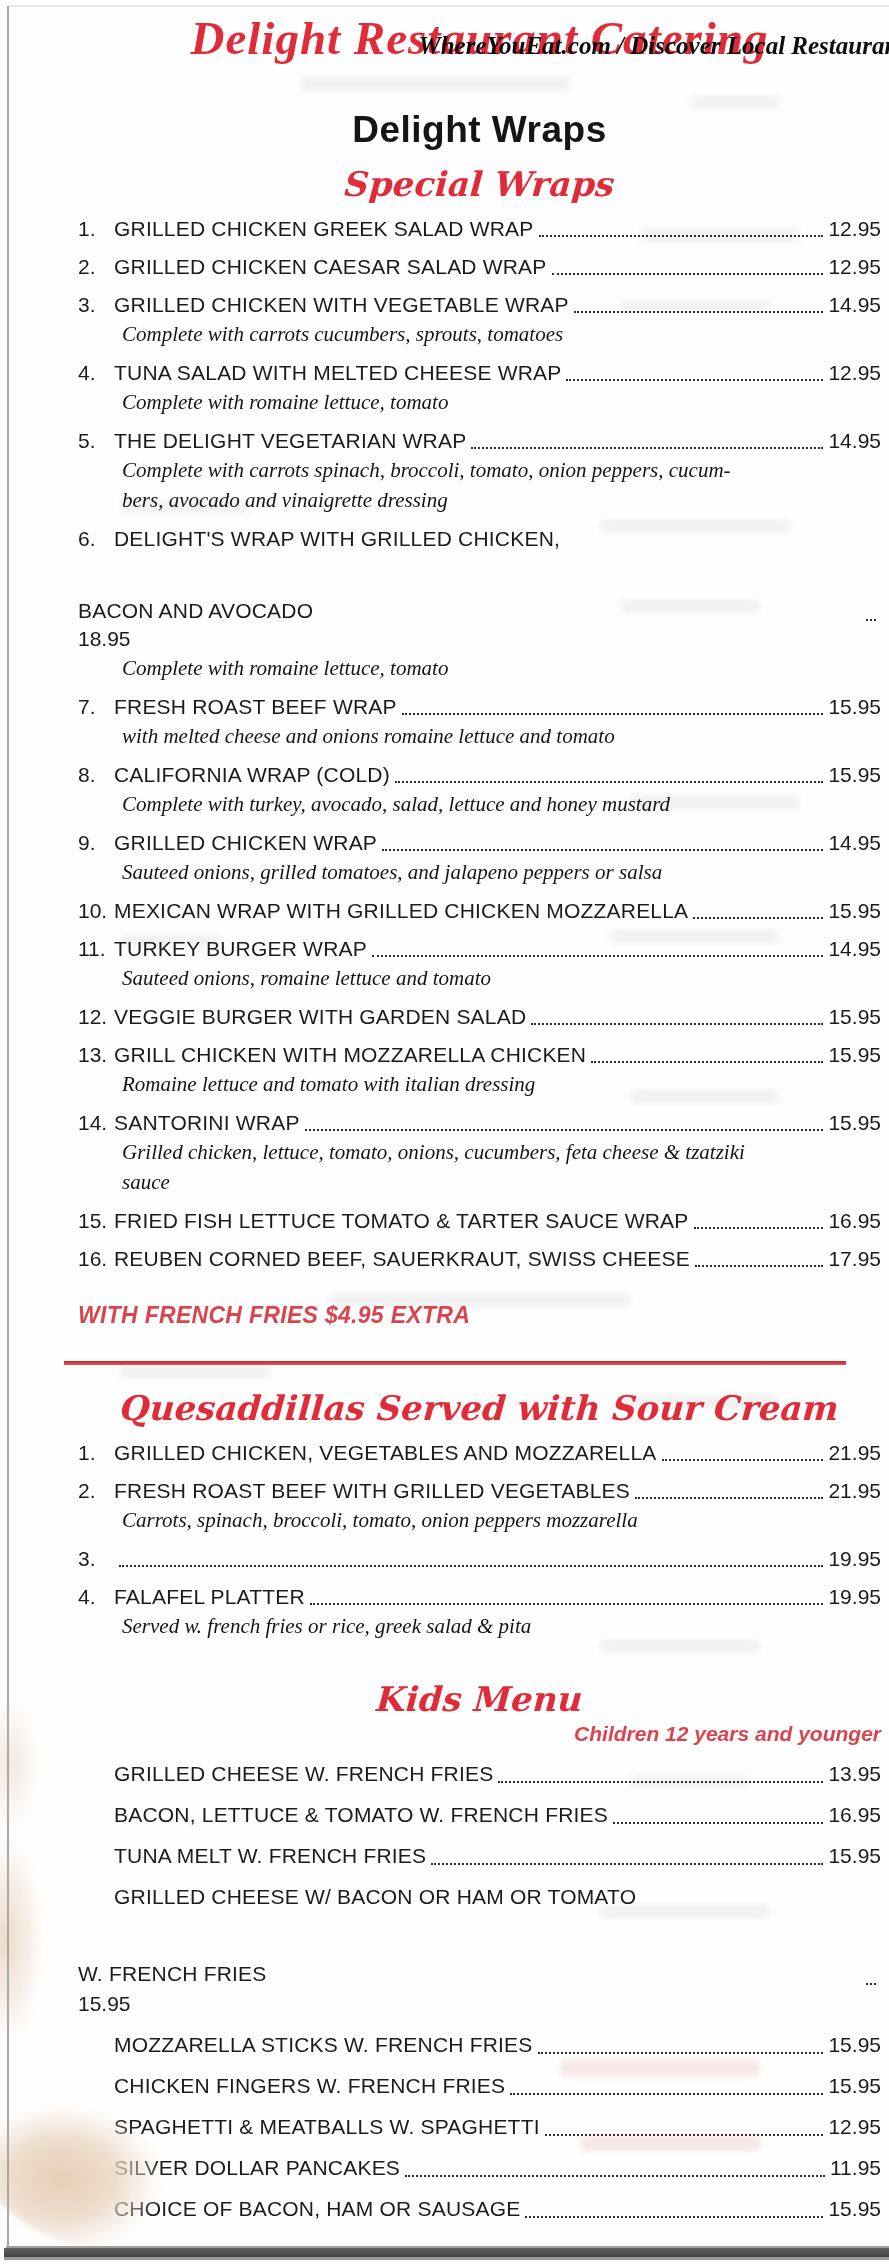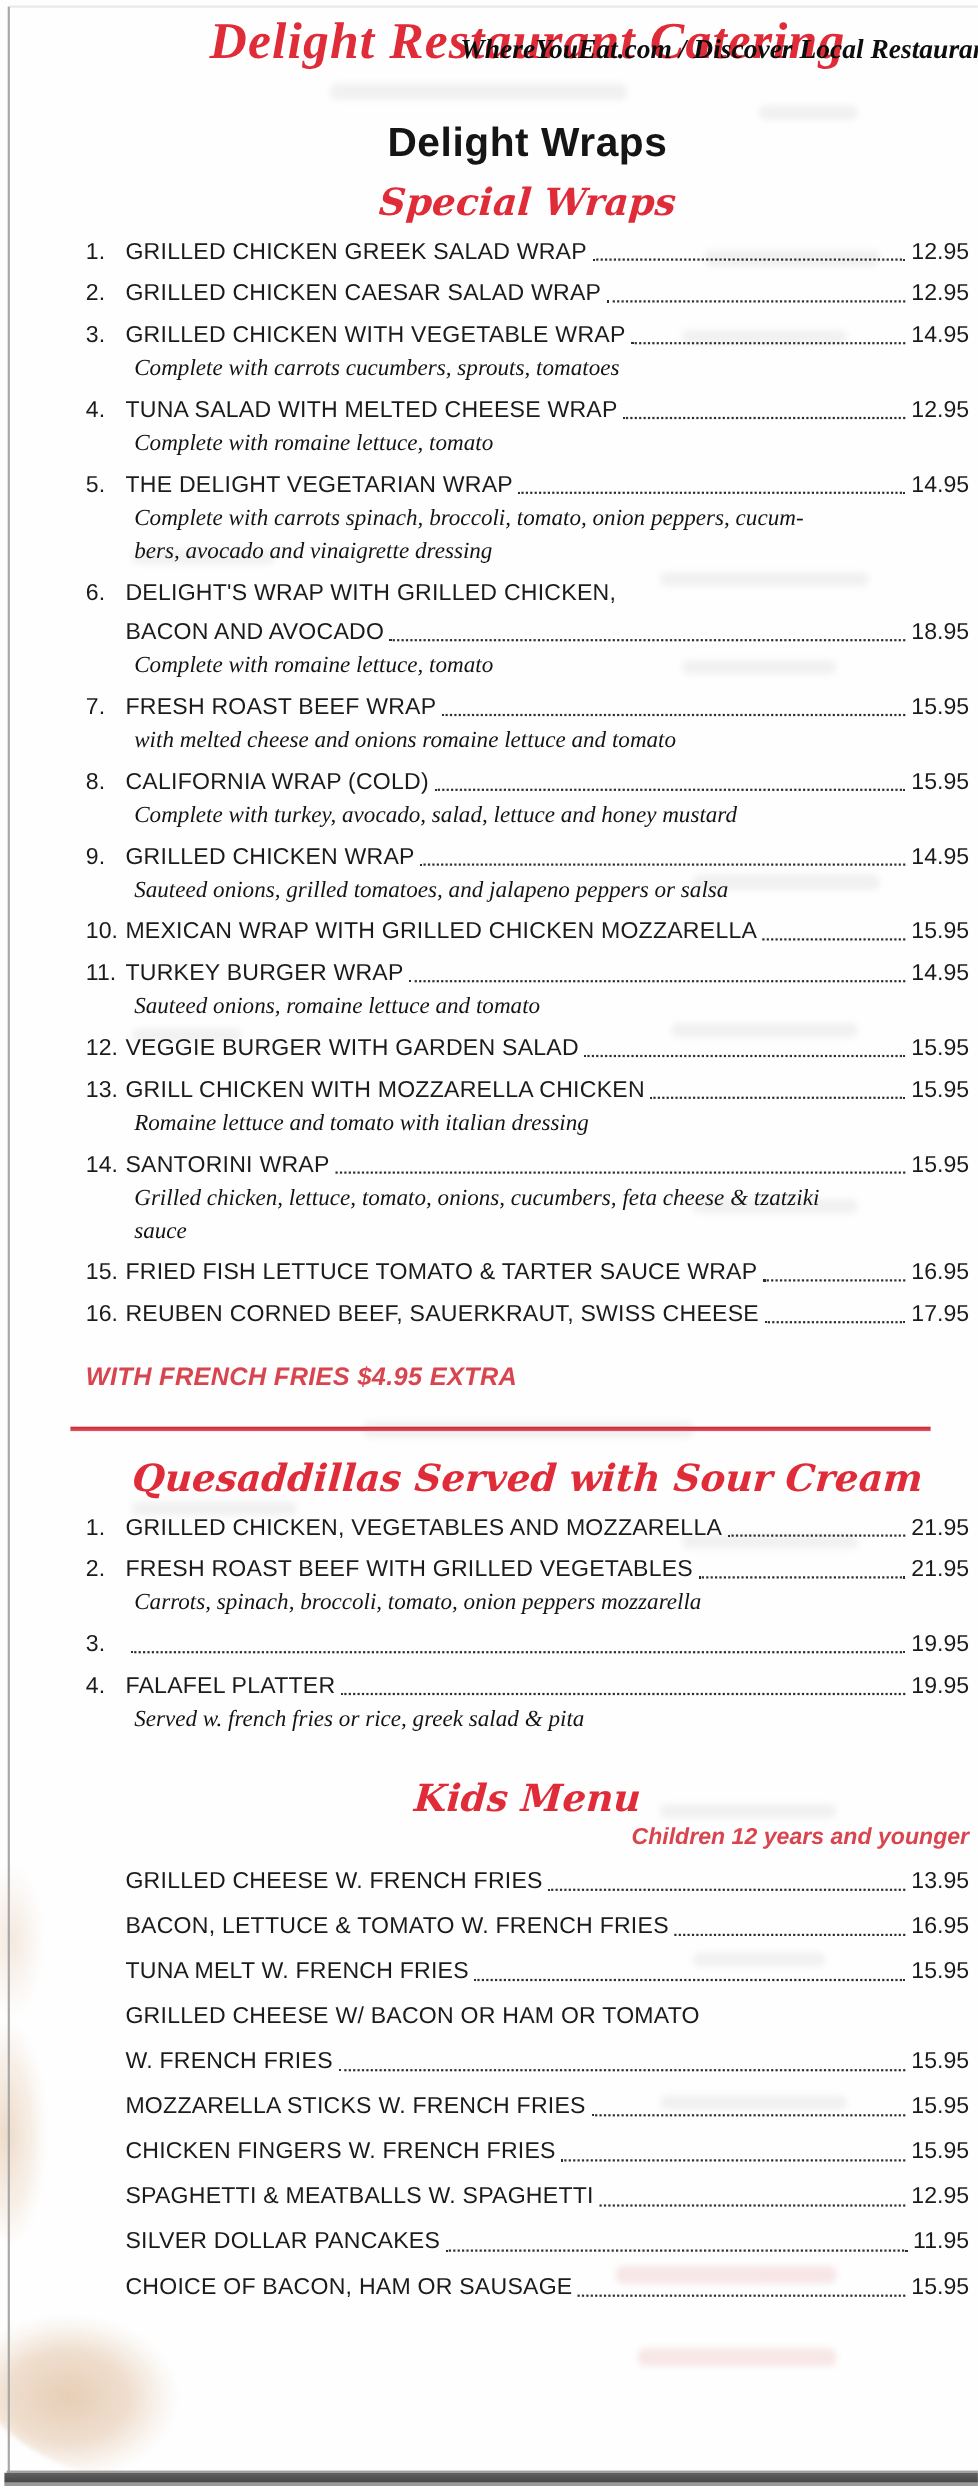--- a/index.html
+++ b/index.html
@@ -46,21 +46,21 @@
   .quesaddillas .script-title{margin-top:24px;}
   .kids-menu .script-title{margin-top:40px;}
 
   .items{margin:4px 0 0;}
   .menu-item{display:flex;align-items:baseline;margin-top:12px;font-size:21px;line-height:26px;color:#1b1b1b;}
   .menu-item .num{flex:0 0 36px;}
   .menu-item .name{letter-spacing:.2px;white-space:nowrap;}
   .menu-item .dots{flex:1 1 auto;min-width:10px;margin:0 5px;align-self:flex-end;height:0;
     border-bottom:2.5px dotted #2e2e2e;transform:translateY(-5px);}
   .menu-item .price{flex:0 0 auto;white-space:nowrap;}
-  .menu-item.cont{margin-top:10px;}
+  .menu-item.cont{margin-top:10px;flex-direction:column;}
   .desc{
     margin:3px 0 0 44px;color:#141414;
     font-family:"Liberation Serif",serif;font-style:italic;font-size:21px;line-height:27px;
   }
   .kids-menu .menu-item{margin-top:13px;line-height:28px;}
 
   .section-note{
     margin:30px 0 0;text-align:left;color:var(--note-red,#d9454e);
     font-style:italic;font-weight:bold;font-size:23px;letter-spacing:.3px;
   }

